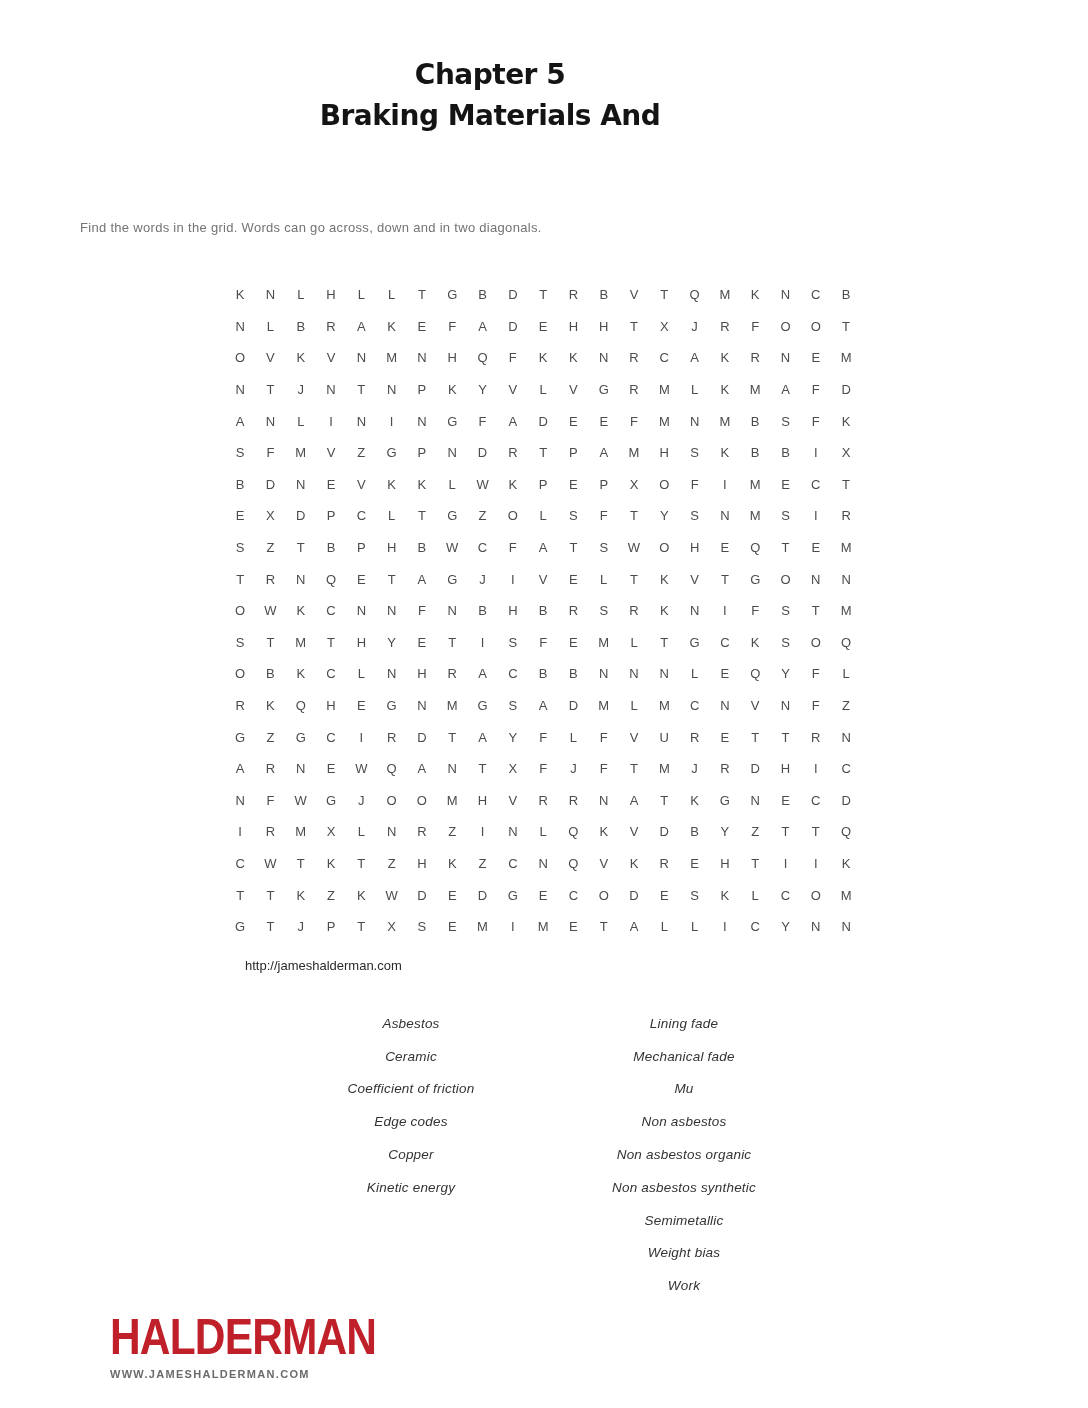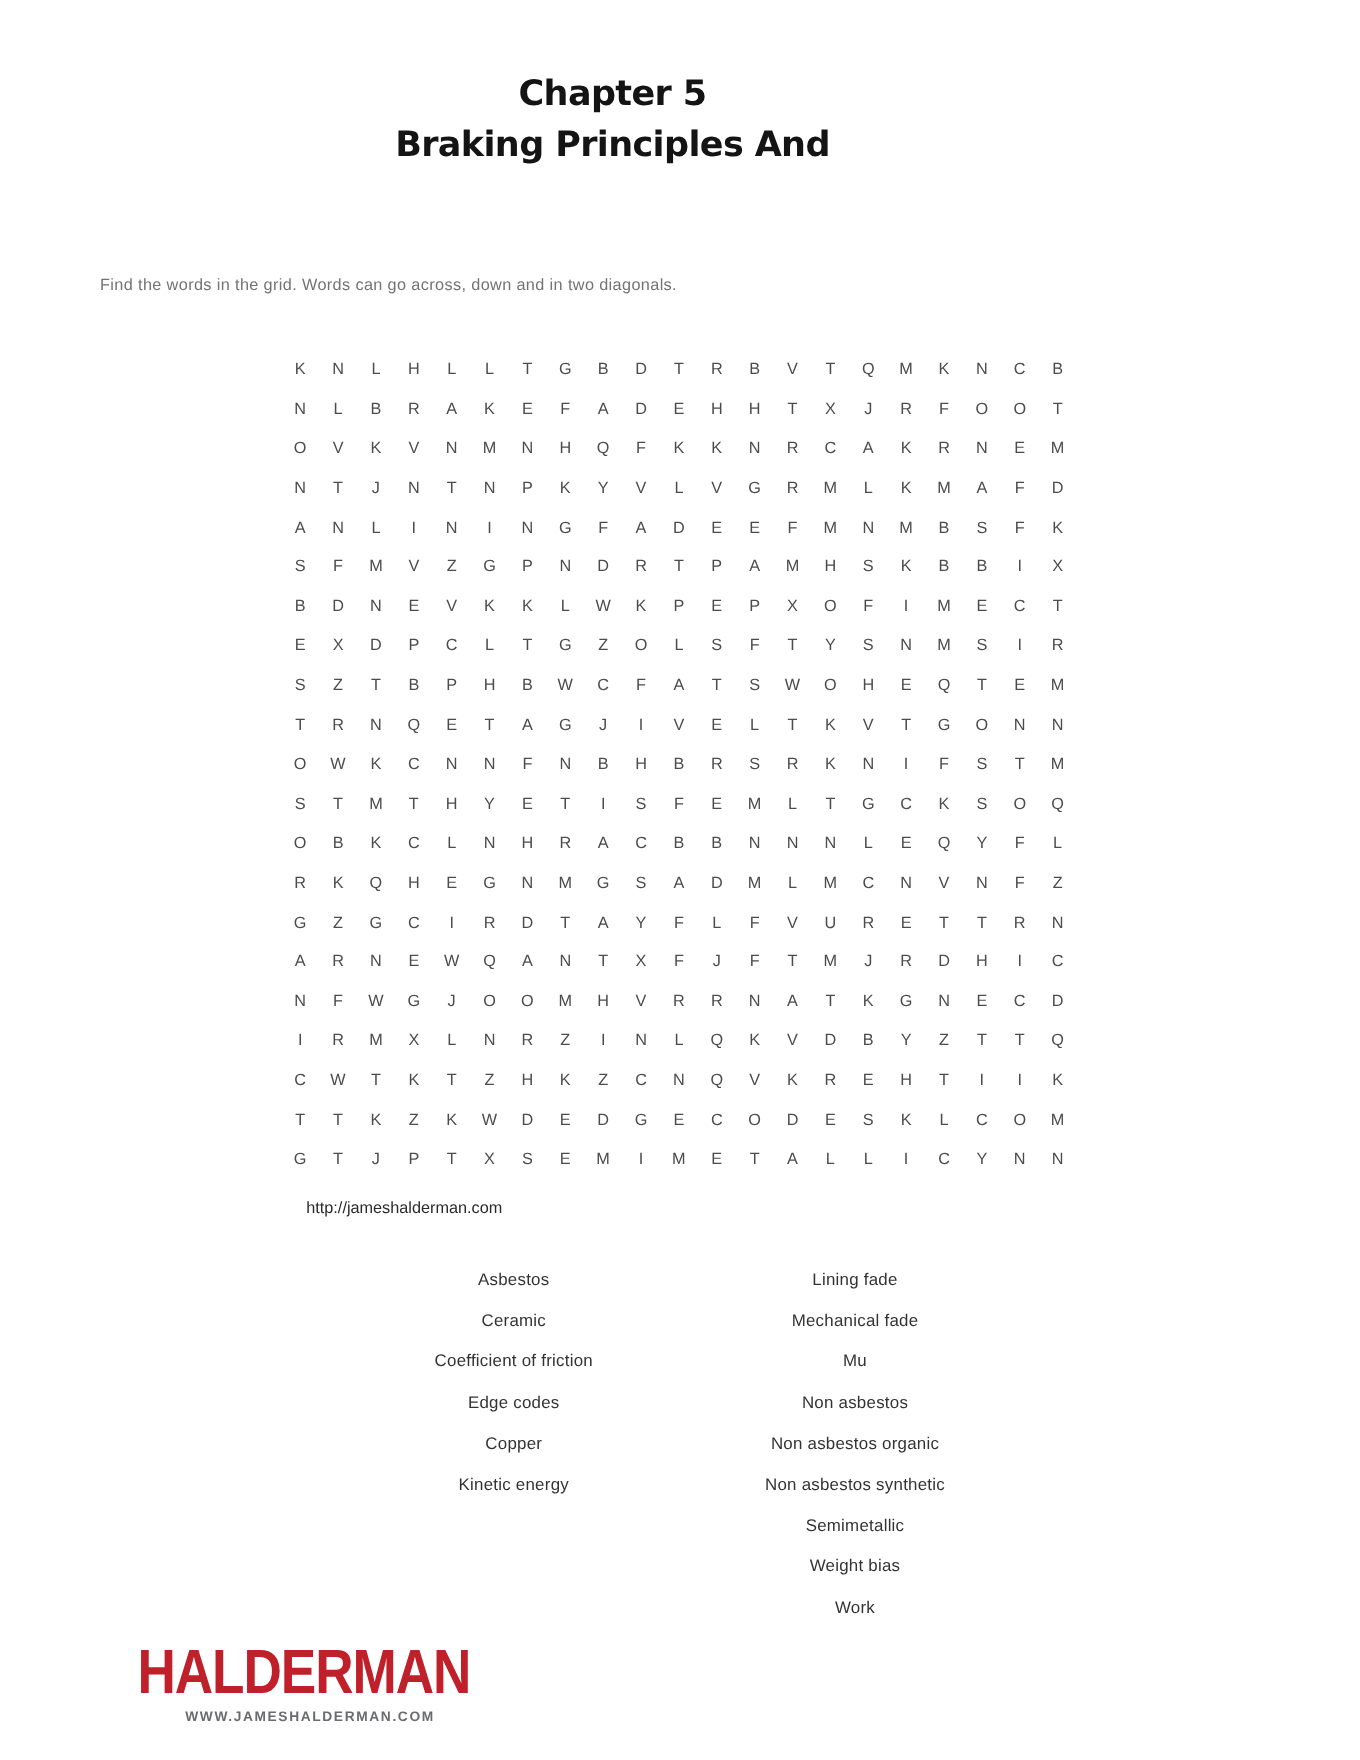--- a/index.html
+++ b/index.html
@@ -73,56 +73,57 @@
   .word-col { width: 260px; }
   .word-item {
     height: 32.8px;
     display: flex;
     align-items: center;
     justify-content: center;
     font-size: 13.5px;
     color: #333333;
     letter-spacing: 0.2px;
     white-space: nowrap;
+    font-style: italic;
   }
 
   .brand {
     position: absolute;
     left: 110px;
     top: 1312px;
     font-size: 50px;
     font-weight: bold;
     letter-spacing: -1px;
     color: #c0202a;
     transform: scaleX(0.85);
     transform-origin: left top;
     line-height: 1;
     white-space: nowrap;
   }
   .brand-url {
     position: absolute;
     left: 110px;
     top: 1368px;
     width: 276px;
-    text-align: center;
+    text-align: left;
     font-size: 11px;
     font-weight: bold;
     letter-spacing: 1.3px;
     color: #6a6b6d;
     white-space: nowrap;
   }
 </style>
 </head>
 <body>
 
 <div class="page">
 
   <header class="title-block">
     <div class="title-line">Chapter 5</div>
-    <div class="title-line">Braking Principles And</div>
+    <div class="title-line">Braking Materials And</div>
   </header>
 
   <p class="instructions">Find the words in the grid. Words can go across, down and in two diagonals.</p>
 
   <div class="grid">
       <div class="grid-cell">K</div>
       <div class="grid-cell">N</div>
       <div class="grid-cell">L</div>
       <div class="grid-cell">H</div>
       <div class="grid-cell">L</div>

